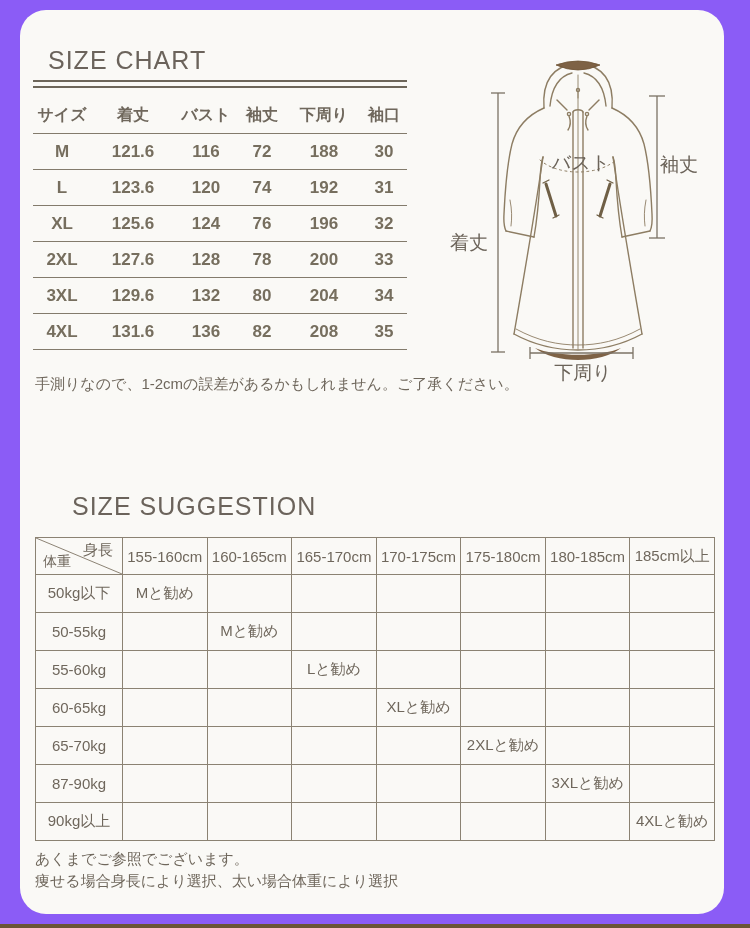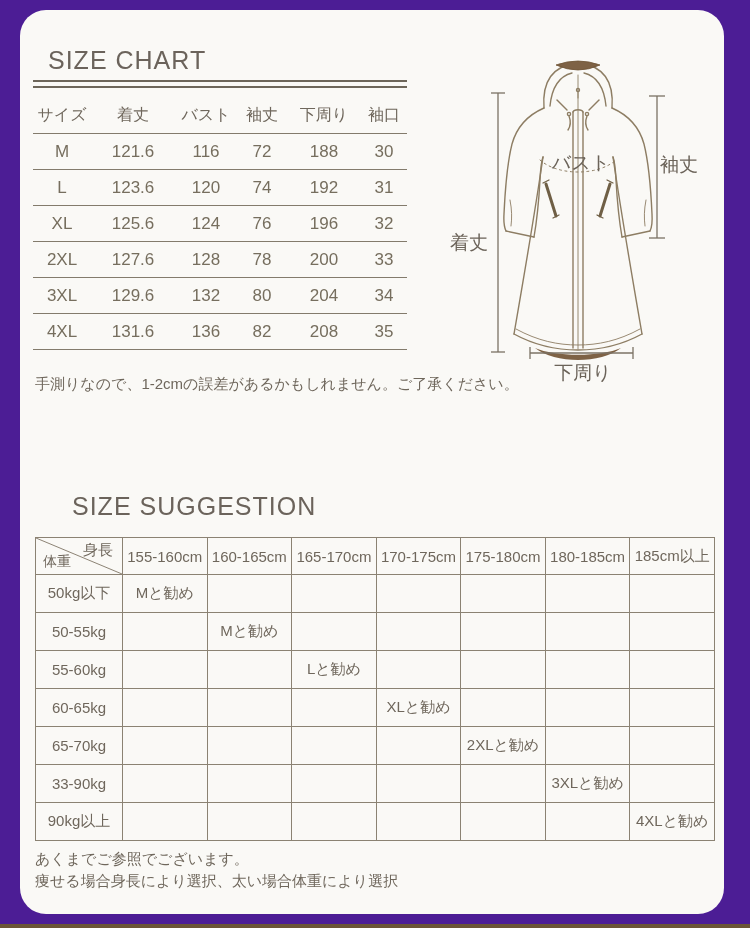--- a/index.html
+++ b/index.html
@@ -1,18 +1,18 @@
 <!DOCTYPE html>
 <html><head>
 <meta charset="utf-8">
 <style>
   html,body{margin:0;padding:0;background:#a68d6b;}
   #screen{
     position:relative;width:750px;height:928px;overflow:hidden;
-    background:#4c1d95;
+    background:#8b5cf6;
     font-family:"Liberation Sans","DejaVu Sans",sans-serif;
     color:#6f675c;
   }
   .panel{
     position:absolute;left:20px;top:10px;width:704px;height:904px;
     background:#faf9f6;border-radius:26px;
   }
   .bottom-strip{position:absolute;left:0;bottom:0;width:750px;height:4px;background:#6b5536;}
   .sec-title{
     position:absolute;font-size:25px;font-weight:400;letter-spacing:1px;
@@ -22,21 +22,21 @@
     position:absolute;left:13px;top:70px;width:374px;height:4px;
     border-top:2px solid #6d665a;border-bottom:2px solid #6d665a;
   }
   
   table.sc{
     position:absolute;left:13px;top:88px;width:374px;
     border-collapse:collapse;table-layout:fixed;
   }
   table.sc th, table.sc td{
     height:35px;text-align:center;vertical-align:middle;
-    border-bottom:1px solid #837b6c;padding:0;font-weight:400;
+    border-bottom:1px solid #837b6c;padding:0;font-weight:700;
   }
   table.sc th{font-size:16px;color:#6f675c;}
   table.sc td{font-size:17px;color:#766e5e;}
   .sc-note{position:absolute;left:15px;top:365px;font-size:15px;color:#6f675c;white-space:nowrap;}
   
   .coat-svg{position:absolute;left:420px;top:42px;}
   .dim-label{position:absolute;font-size:19px;color:#6b6359;white-space:nowrap;}
   
   table.sg{
     position:absolute;left:15px;top:519px;width:680px;
@@ -270,21 +270,21 @@
         <th>65-70kg</th>
         <td></td>
         <td></td>
         <td></td>
         <td></td>
         <td>2XLと勧め</td>
         <td></td>
         <td></td>
       </tr>
       <tr class="row">
-        <th>33-90kg</th>
+        <th>87-90kg</th>
         <td></td>
         <td></td>
         <td></td>
         <td></td>
         <td></td>
         <td>3XLと勧め</td>
         <td></td>
       </tr>
       <tr class="row">
         <th>90kg以上</th>

